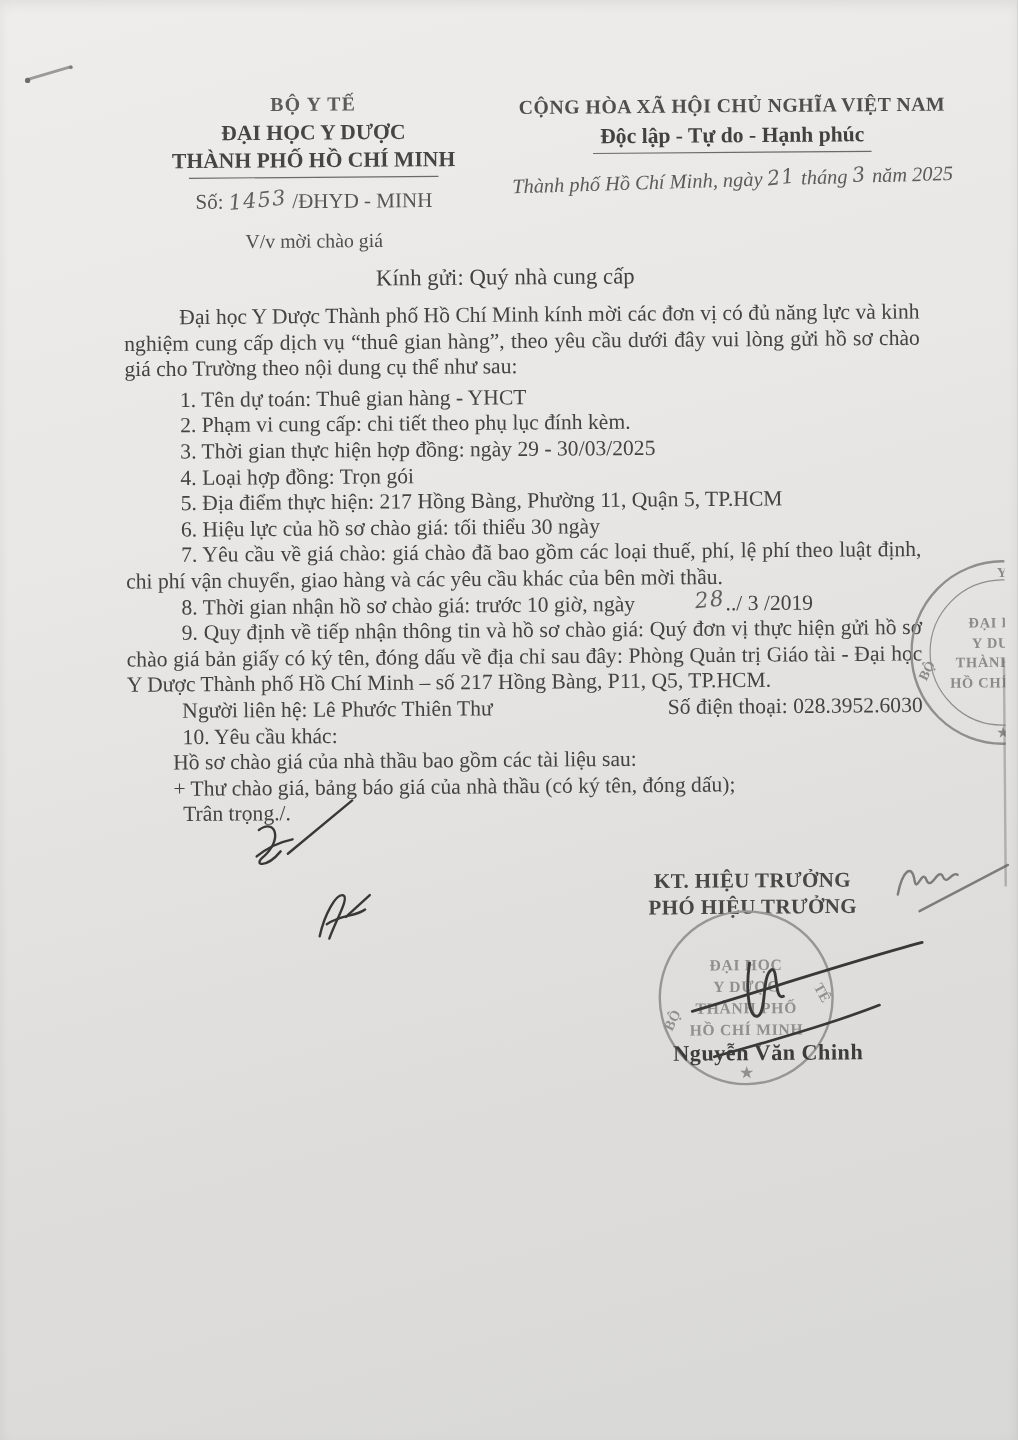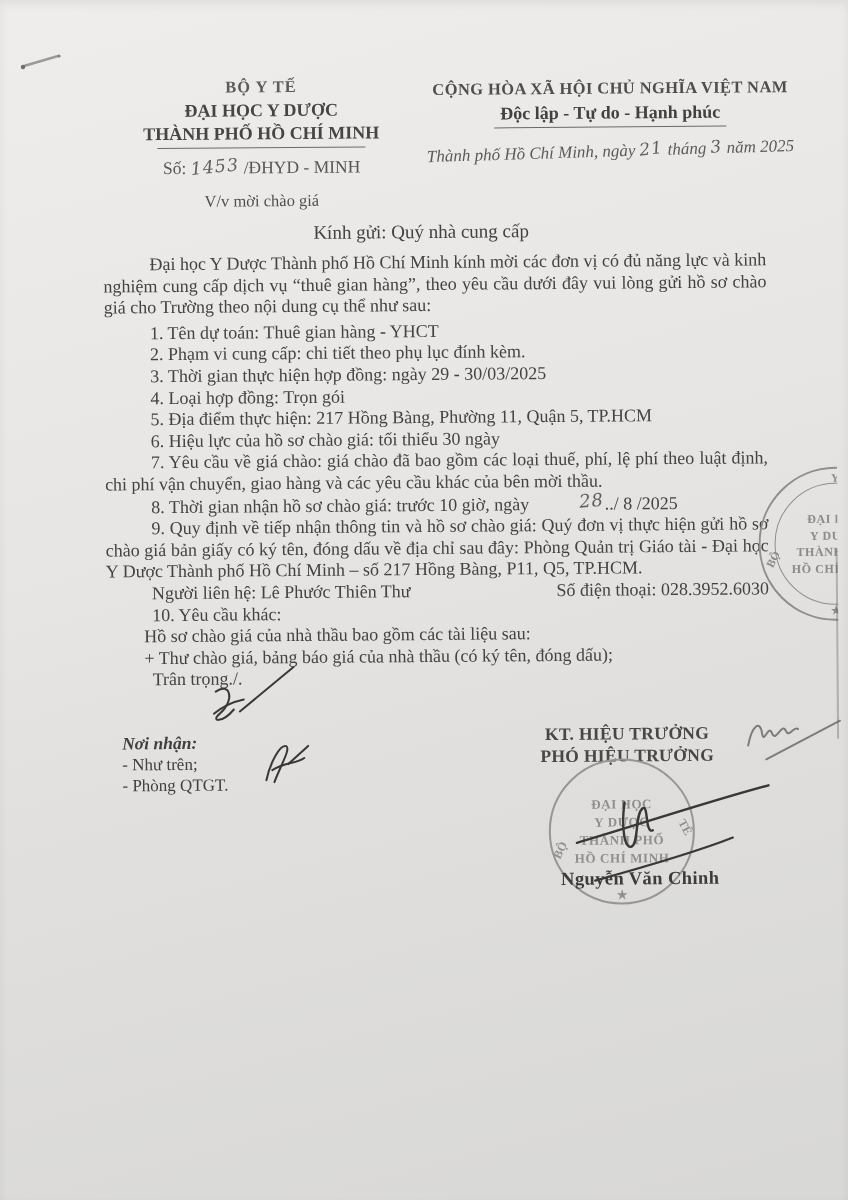--- a/index.html
+++ b/index.html
@@ -105,43 +105,38 @@
 
     <div class="docbody">
       <p>Đại học Y Dược Thành phố Hồ Chí Minh kính mời các đơn vị có đủ năng lực và kinh nghiệm cung cấp dịch vụ “thuê gian hàng”, theo yêu cầu dưới đây vui lòng gửi hồ sơ chào giá cho Trường theo nội dung cụ thể như sau:</p>
       <p class="gap">1. Tên dự toán: Thuê gian hàng - YHCT</p>
       <p>2. Phạm vi cung cấp: chi tiết theo phụ lục đính kèm.</p>
       <p>3. Thời gian thực hiện hợp đồng: ngày 29 - 30/03/2025</p>
       <p>4. Loại hợp đồng: Trọn gói</p>
       <p>5. Địa điểm thực hiện: 217 Hồng Bàng, Phường 11, Quận 5, TP.HCM</p>
       <p>6. Hiệu lực của hồ sơ chào giá: tối thiểu 30 ngày</p>
       <p>7. Yêu cầu về giá chào: giá chào đã bao gồm các loại thuế, phí, lệ phí theo luật định, chi phí vận chuyển, giao hàng và các yêu cầu khác của bên mời thầu.</p>
-      <p><span>8. Thời gian nhận hồ sơ chào giá: trước 10 giờ, ngày </span><span class="hand">28</span><span>../ 8 /2025</span></p>
+      <p><span>8. Thời gian nhận hồ sơ chào giá: trước 10 giờ, ngày </span><span class="hand">28</span><span>../ 3 /2019</span></p>
       <p>9. Quy định về tiếp nhận thông tin và hồ sơ chào giá: Quý đơn vị thực hiện gửi hồ sơ chào giá bản giấy có ký tên, đóng dấu về địa chỉ sau đây: Phòng Quản trị Giáo tài - Đại học Y Dược Thành phố Hồ Chí Minh – số 217 Hồng Bàng, P11, Q5, TP.HCM.</p>
       <div class="contact-row">
         <span class="cleft">Người liên hệ: Lê Phước Thiên Thư</span>
         <span>Số điện thoại: 028.3952.6030</span>
       </div>
       <p>10. Yêu cầu khác:</p>
       <p style="text-indent:38px;">Hồ sơ chào giá của nhà thầu bao gồm các tài liệu sau:</p>
       <p style="text-indent:38px;">+ Thư chào giá, bảng báo giá của nhà thầu (có ký tên, đóng dấu);</p>
       <p class="closing">Trân trọng./.</p>
     </div>
 
     <svg style="left:205px;top:660px;" width="95" height="62" viewBox="0 0 95 62">
       <path class="inkline" stroke-width="2" d="M88 6 L34 50"></path>
       <path class="inkline" stroke-width="2" d="M10 30 C 24 20, 30 38, 14 52 C 4 60, 16 62, 28 48"></path>
       <path class="inkline" stroke-width="2" d="M8 52 C 18 44, 28 40, 38 38"></path>
     </svg>
 
-    <div class="fleft">
-      <div class="lbl">Nơi nhận:</div>
-      <div>- Như trên;</div>
-      <div>- Phòng QTGT.</div>
-    </div>
 
     <svg style="left:243px;top:735px;" width="70" height="50" viewBox="0 0 70 50">
       <path class="inkline" stroke-width="2" d="M22 44 C 26 26, 36 8, 42 10 C 47 12, 36 30, 30 46"></path>
       <path class="inkline" stroke-width="2" d="M44 28 L 64 10"></path>
       <path class="inkline" stroke-width="2" d="M28 34 C 40 26, 52 28, 60 22"></path>
     </svg>
 
     <div class="fright">
       <div>KT. HIỆU TRƯỞNG</div>
       <div>PHÓ HIỆU TRƯỞNG</div>

